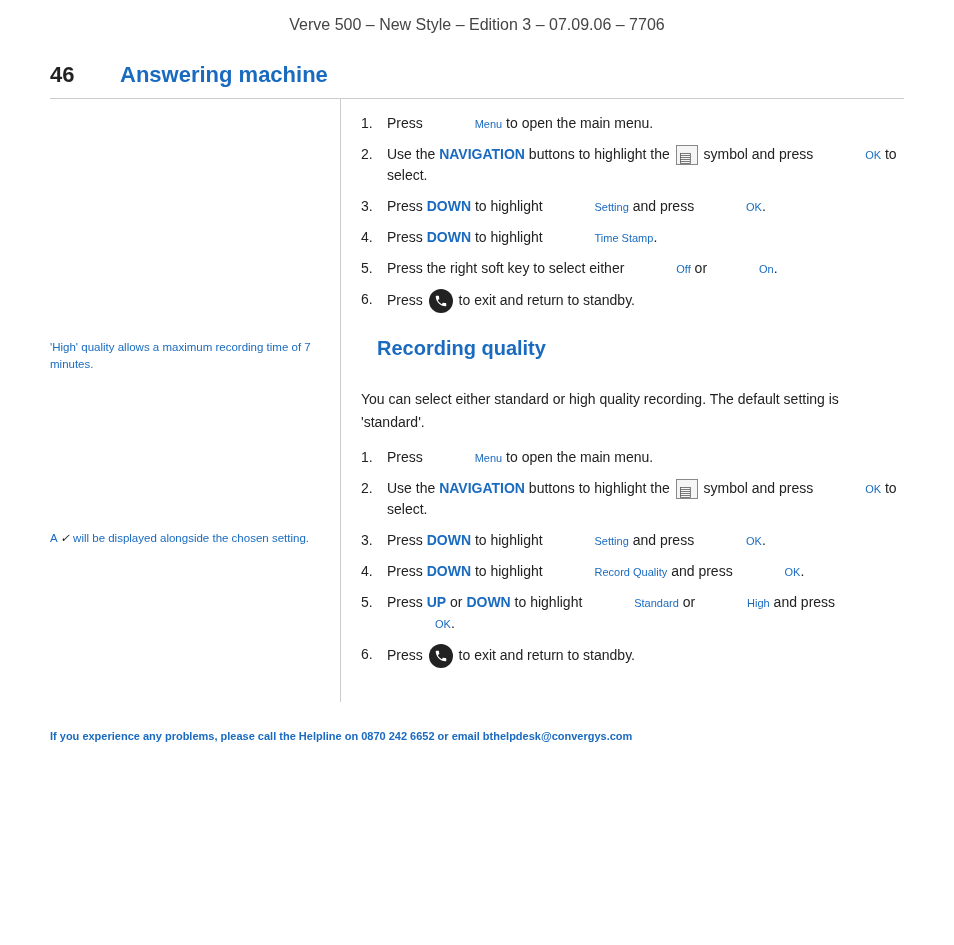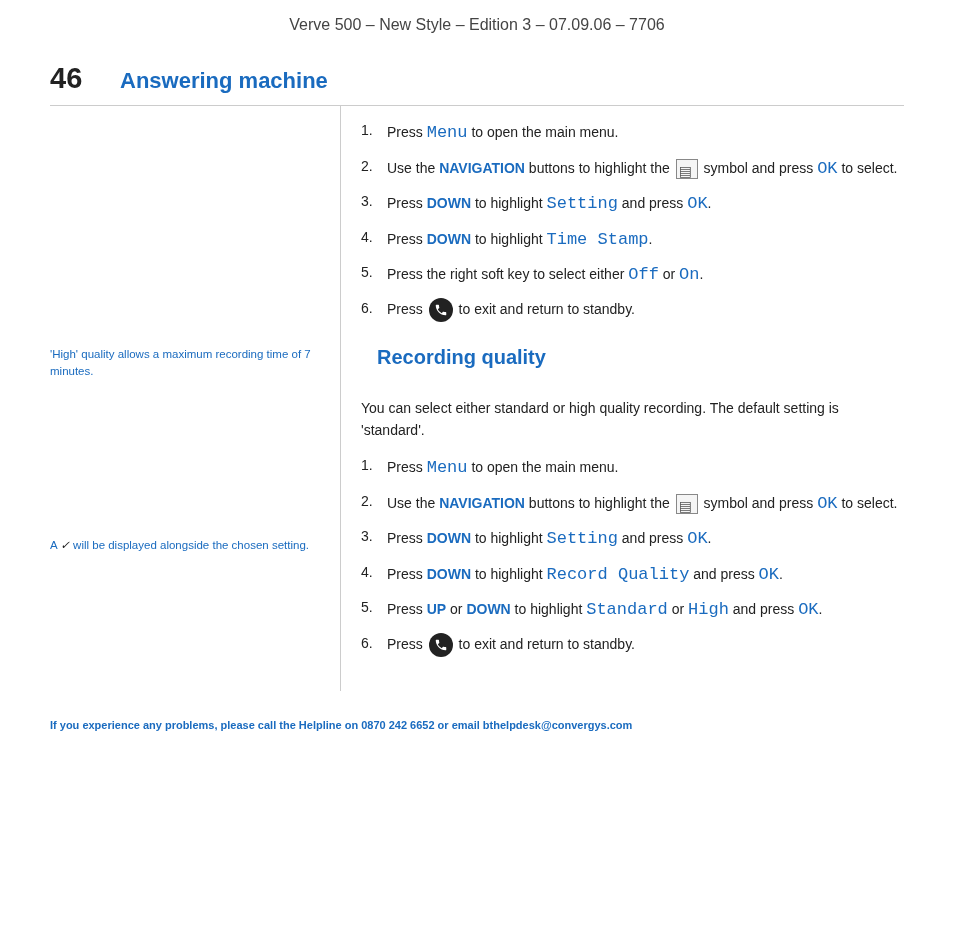--- a/index.html
+++ b/index.html
@@ -33,21 +33,21 @@
     }
 
     .chapter-header {
       display: flex;
       align-items: baseline;
       gap: 30px;
       padding: 18px 0 10px 0;
     }
 
     .chapter-number {
-      font-size: 29px;
+      font-size: 22px;
       font-weight: bold;
       color: #222;
       min-width: 40px;
     }
 
     .chapter-title {
       font-size: 22px;
       font-weight: bold;
       color: #1a6bbf;
     }
@@ -112,23 +112,24 @@
     .step-content {
       flex: 1;
     }
 
     .bold-blue {
       font-weight: bold;
       color: #1a6bbf;
     }
 
     .mono-blue {
-      font-family: Liberation Mono, monospace;
-      color: #1a6bbf;
-      font-size: 17px;
+      font-family: Liberation Sans, sans-serif;
+      color: #1a6bbf;
+      font-size: 11px;
+      margin-left: 48px;
     }
 
     .section-title {
       font-size: 20px;
       font-weight: bold;
       color: #1a6bbf;
       margin: 24px 0 10px 16px;
     }
 
     .section-intro {

